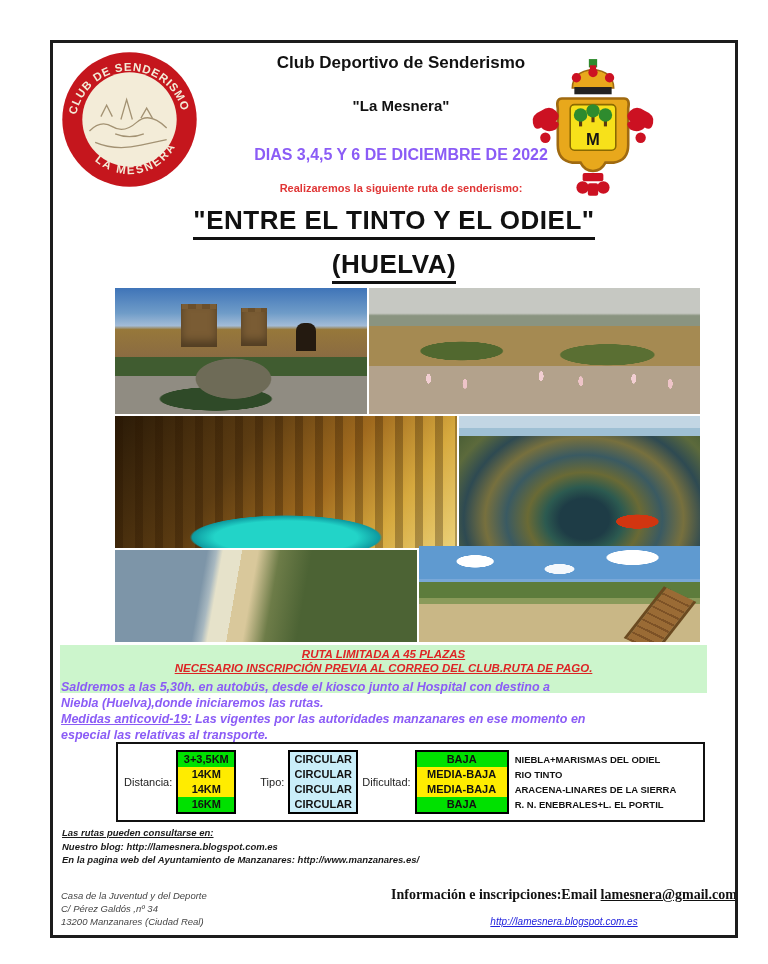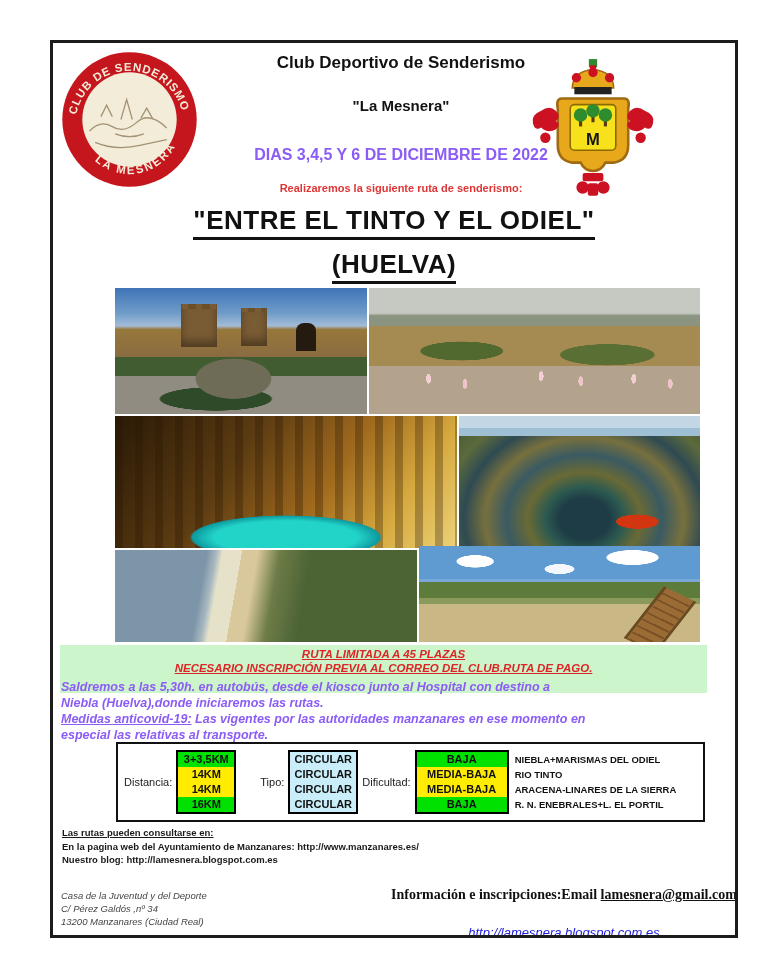--- a/index.html
+++ b/index.html
@@ -93,29 +93,29 @@
   .col-type { width:70px;  margin:0 4px 0 4px; }
   .col-diff { width:94px;  margin:0 6px 0 4px; }
   .lvl-low { background:#00e100; }
   .lvl-mid { background:#ffec00; }
   .c-blue  { background:#c9eef9; }
   .routes { display:flex; flex-direction:column; }
   .route-name { font-size:9.5px; font-weight:bold; line-height:15px; white-space:nowrap; }
 
   
   .consult { position:absolute; left:9px; top:783px; font-size:9.5px; font-weight:bold;
-    line-height:13.5px; color:#1a1a1a; }
+    font-style:italic; line-height:13.5px; color:#1a1a1a; }
 
   
   .address { position:absolute; left:8px; top:846px; font-size:9.5px; font-style:italic;
     color:#454545; line-height:13px; }
   .contact-right { position:absolute; left:338px; top:844px; width:346px; }
   .email-line { font-size:14px; font-weight:bold; color:#111;font-family:Liberation Serif, serif; }
   .email-link { text-decoration:underline; cursor:pointer; }
-  .blog-link { display:block; margin-top:22px; text-align:center; font-size:13px;
+  .blog-link { display:block; margin-top:13px; text-align:center; font-size:10px;
     font-style:italic; color:#2222dd; text-decoration:underline; cursor:pointer; }
 </style>
 </head>
 <body>
 
 <div class="page">
 
   <svg class="logo" viewBox="0 0 100 100">
     <circle cx="50" cy="50" r="47" fill="#c5161d"></circle>
     <circle cx="50" cy="50" r="33" fill="#f3ecd8"></circle>
@@ -232,22 +232,22 @@
     <div class="routes">
       <div class="route-name">NIEBLA+MARISMAS DEL ODIEL</div>
       <div class="route-name">RIO TINTO</div>
       <div class="route-name">ARACENA-LINARES DE LA SIERRA</div>
       <div class="route-name">R. N. ENEBRALES+L. EL PORTIL</div>
     </div>
   </div>
 
   <div class="consult">
     <div class="u">Las rutas pueden consultarse en:</div>
+    <div>Nuestro blog: http://lamesnera.blogspot.com.es</div>
     <div>En la pagina web del Ayuntamiento de Manzanares: http://www.manzanares.es/</div>
-    <div>Nuestro blog: http://lamesnera.blogspot.com.es</div>
   </div>
 
   <div class="address">
     <div>Casa de la Juventud y del Deporte</div>
     <div>C/ Pérez Galdós ,nº 34</div>
     <div>13200 Manzanares (Ciudad Real)</div>
   </div>
   <div class="contact-right">
     <div class="email-line">
       <span>Información e inscripciones:Email  </span><span class="email-link">lamesnera@gmail.com</span>

